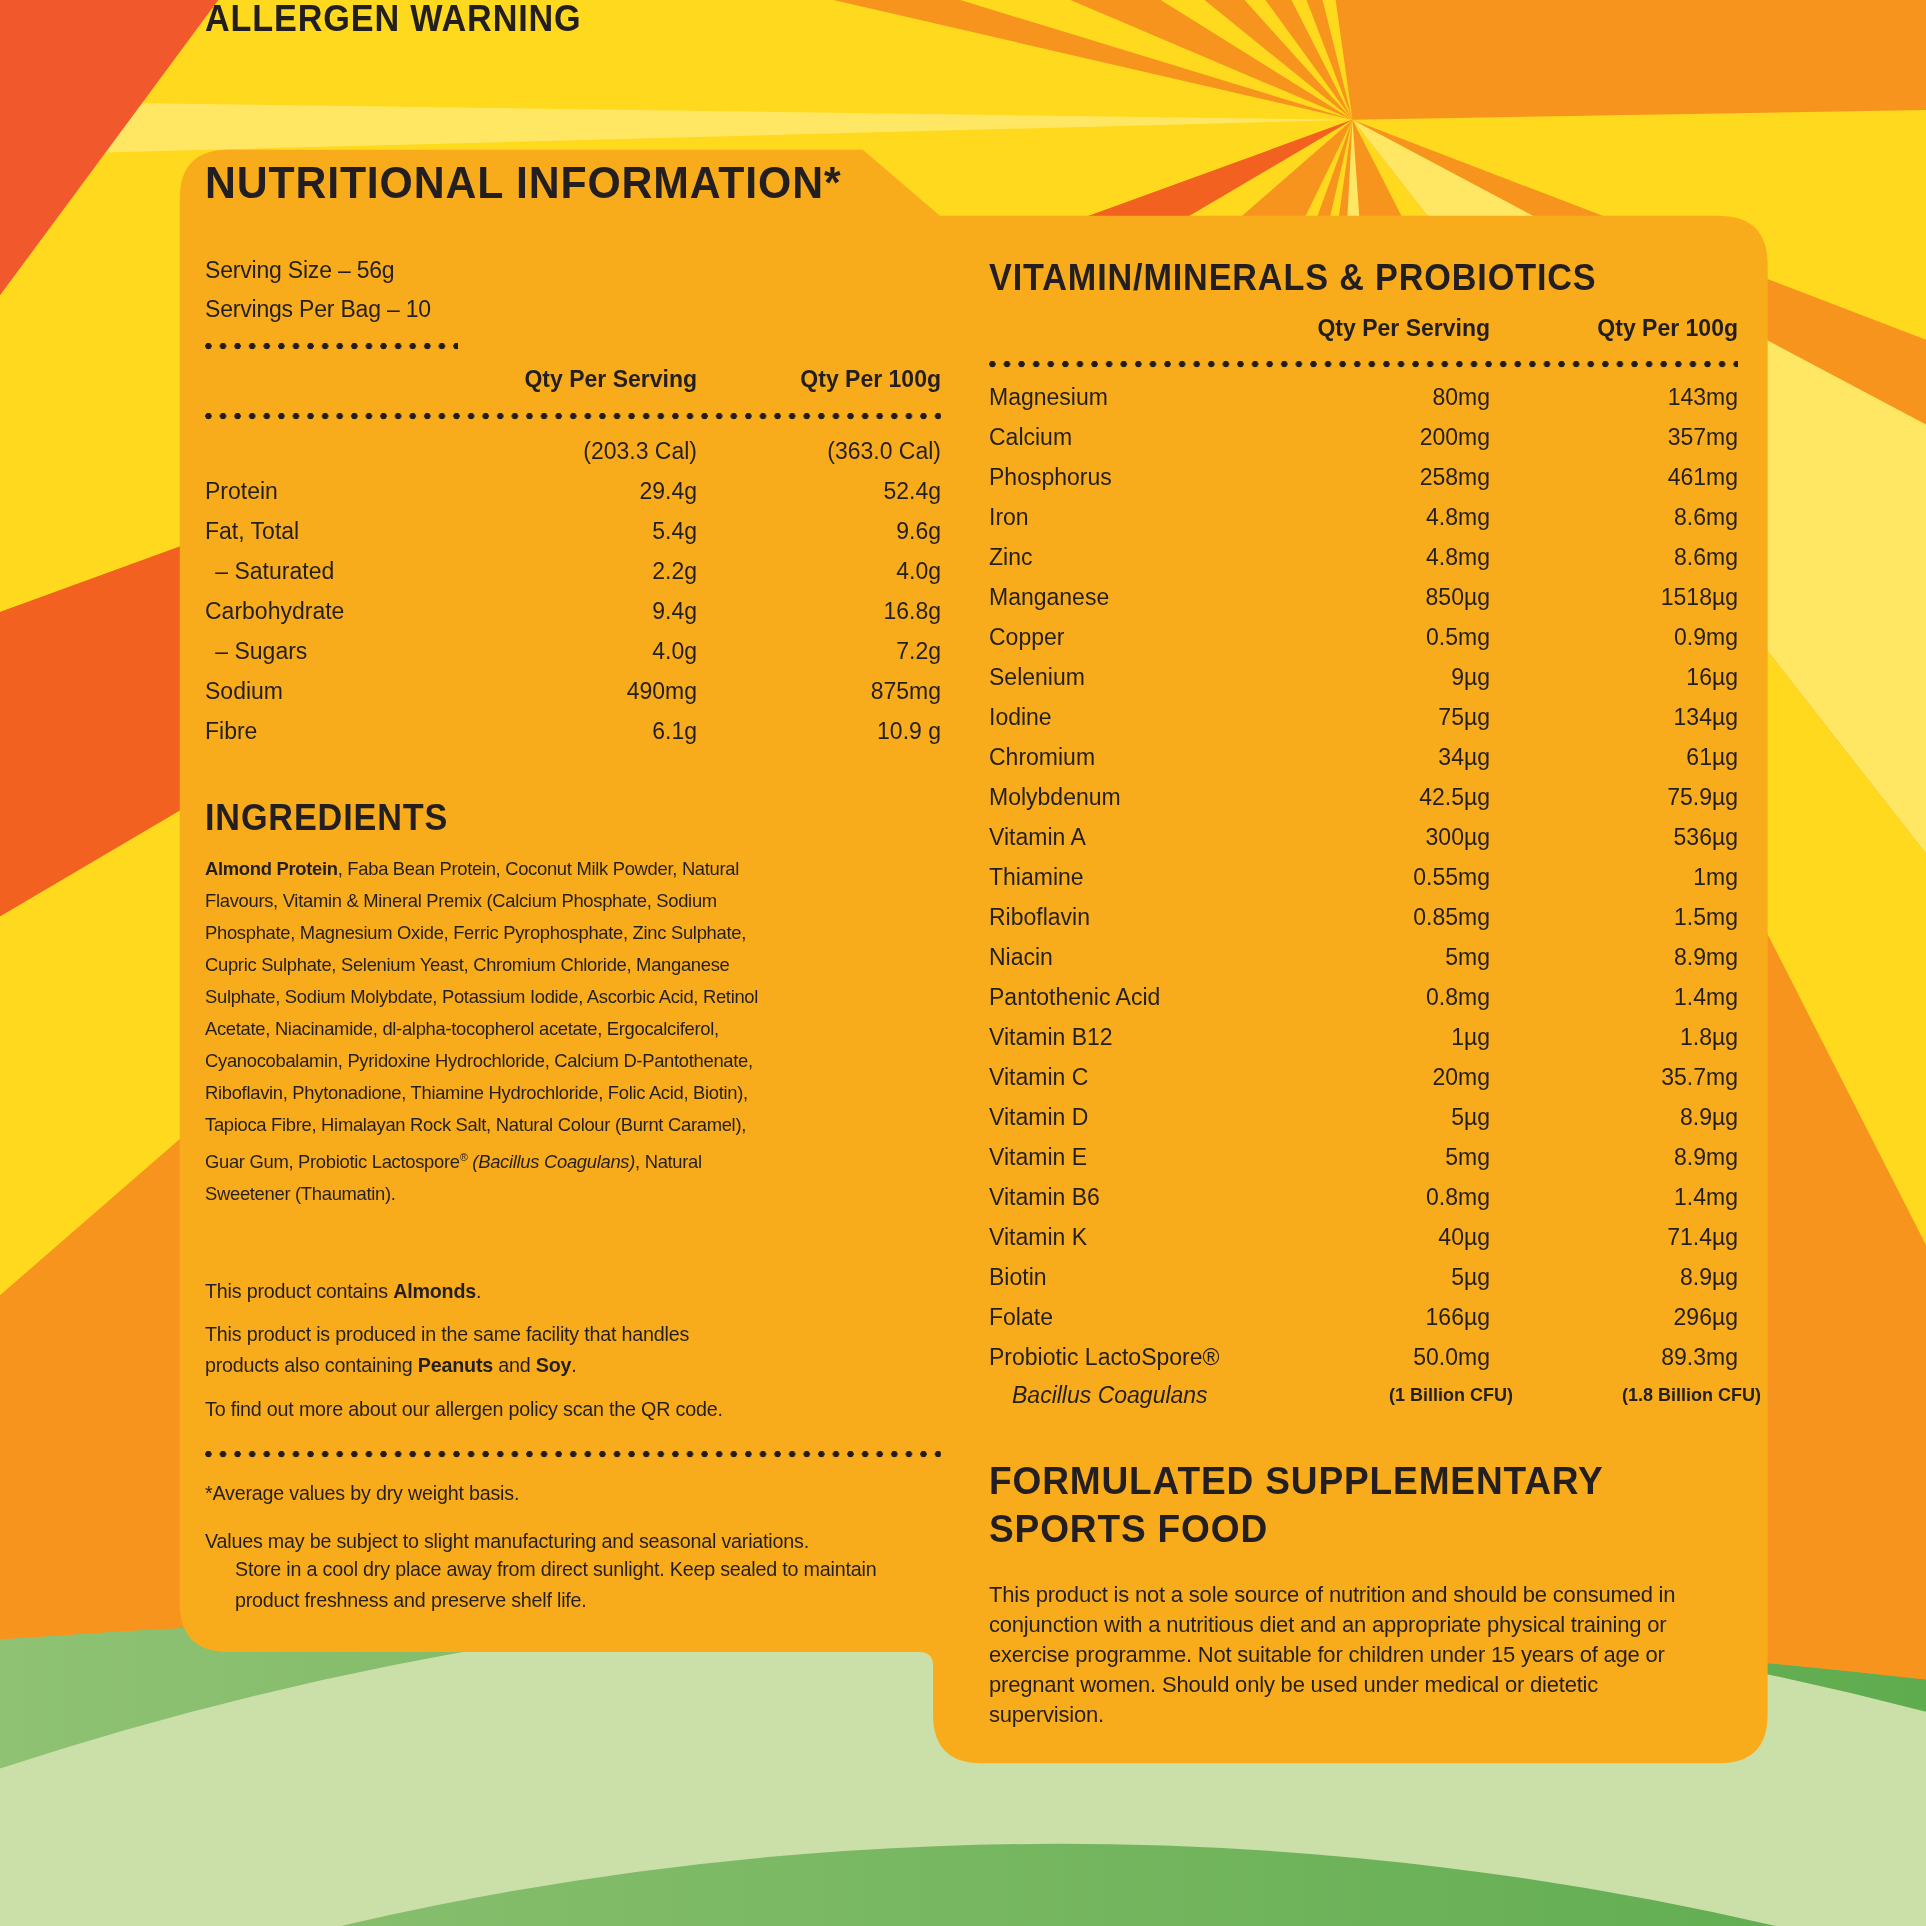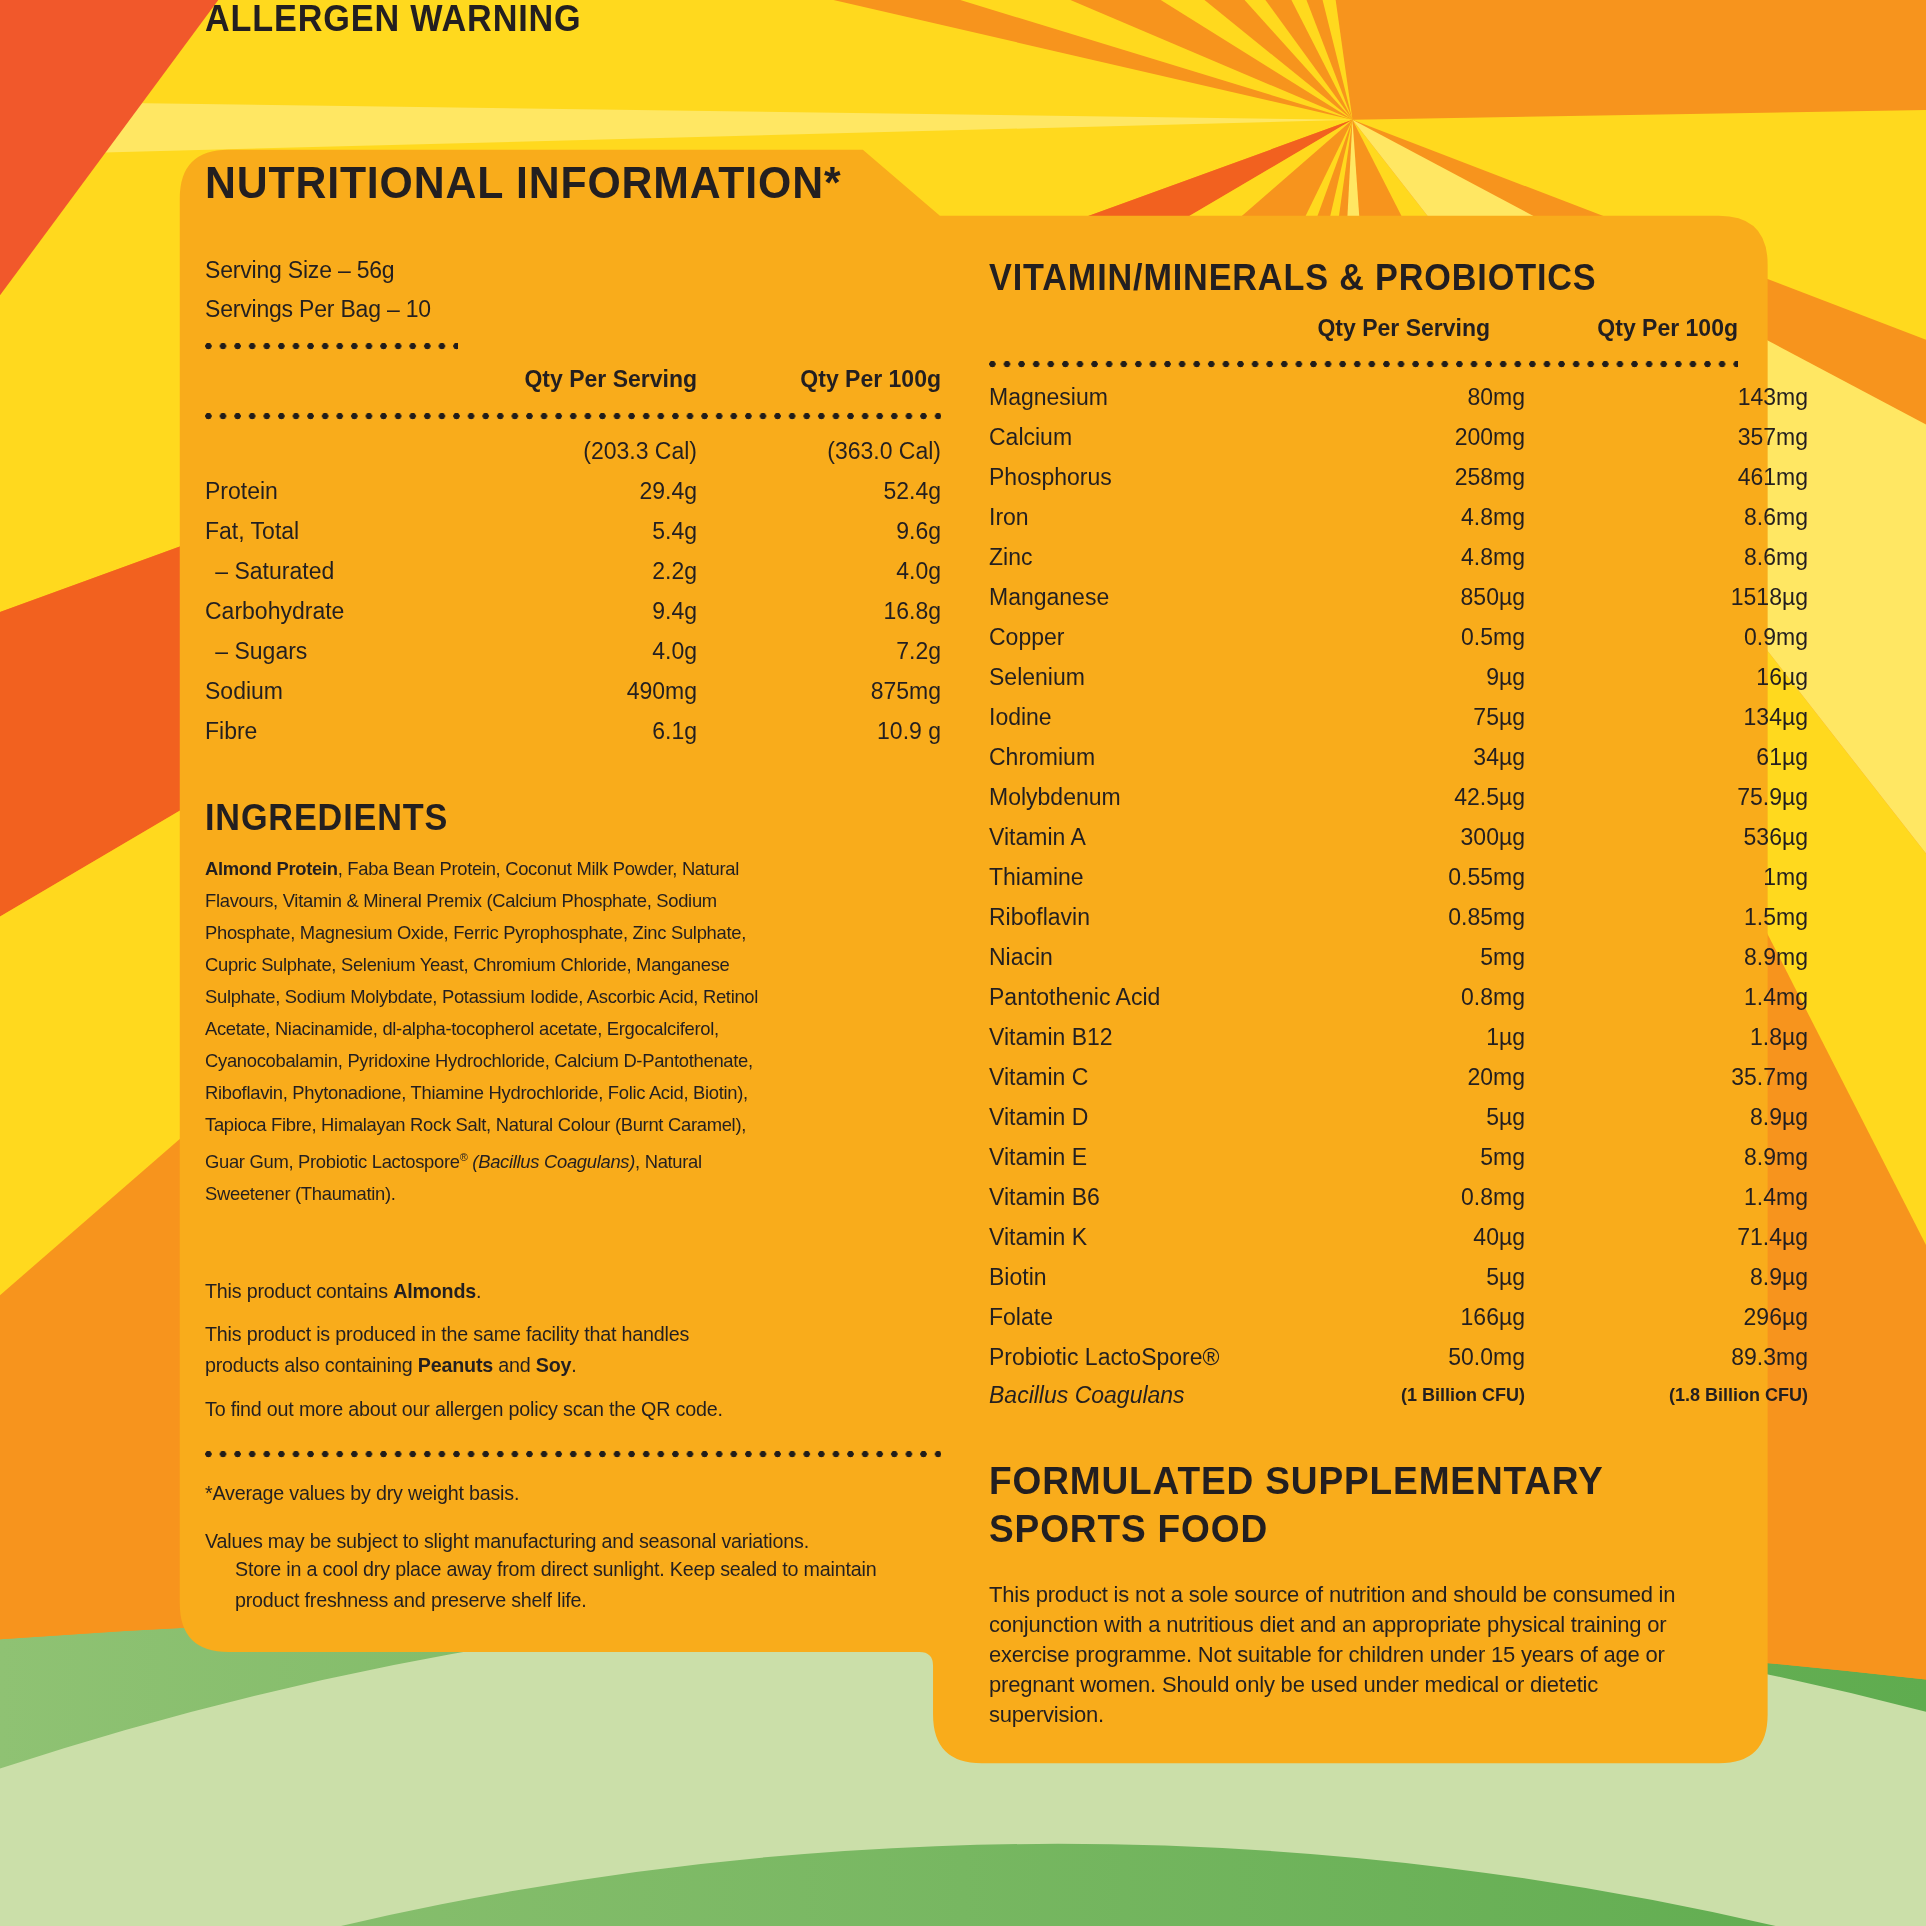--- a/index.html
+++ b/index.html
@@ -26,24 +26,24 @@
   .dots-d{left:989px;top:360px;width:749px;}
   .thead,.trow{display:grid;grid-template-columns:257px 235px 244px;}
   .vhead,.vrow{display:grid;grid-template-columns:283px 218px 248px;}
   .thead,.vhead{font-weight:bold;font-size:23px;}
   .thead span,.vhead span,.trow .c1,.trow .c2,.vrow .c1,.vrow .c2{text-align:right;}
   .thead .cl,.vhead .cl{text-align:left;}
   #ltable{left:205px;top:431px;width:736px;}
   #ltable .trow{line-height:40px;font-size:23px;}
   #lthead{left:205px;top:366px;width:736px;}
   #vtable{left:989px;top:377px;width:749px;}
-  #vtable .vrow{line-height:40px;font-size:23px;gap:35px;}
+  #vtable .vrow{line-height:40px;font-size:23px;}
   #vthead{left:989px;top:315px;width:749px;}
   .trow.ind .cl{padding-left:10.3px;}
-  .vrow.sub{line-height:36px !important;}
+  .vrow.sub{line-height:36px !important;margin-left:23px;}
   .vrow.sub .cl{font-style:italic;}
   .vrow.sub .c1,.vrow.sub .c2{font-size:18px;font-weight:bold;}
   .h-ing{left:205px;top:799px;}
   .h-alg{left:1227px;}
   #ingredients{left:205px;top:853px;width:555px;font-size:18.4px;line-height:32px;letter-spacing:-0.3px;margin:0;}
   #ingredients span.b,.bld{font-weight:bold;}
   #ingredients span.i,.ital{font-style:italic;}
   #ingredients span.sup{font-size:60%;vertical-align:super;}
   .alg-p span.b{font-weight:bold;}
   #alg1{left:205px;top:1276px;}

